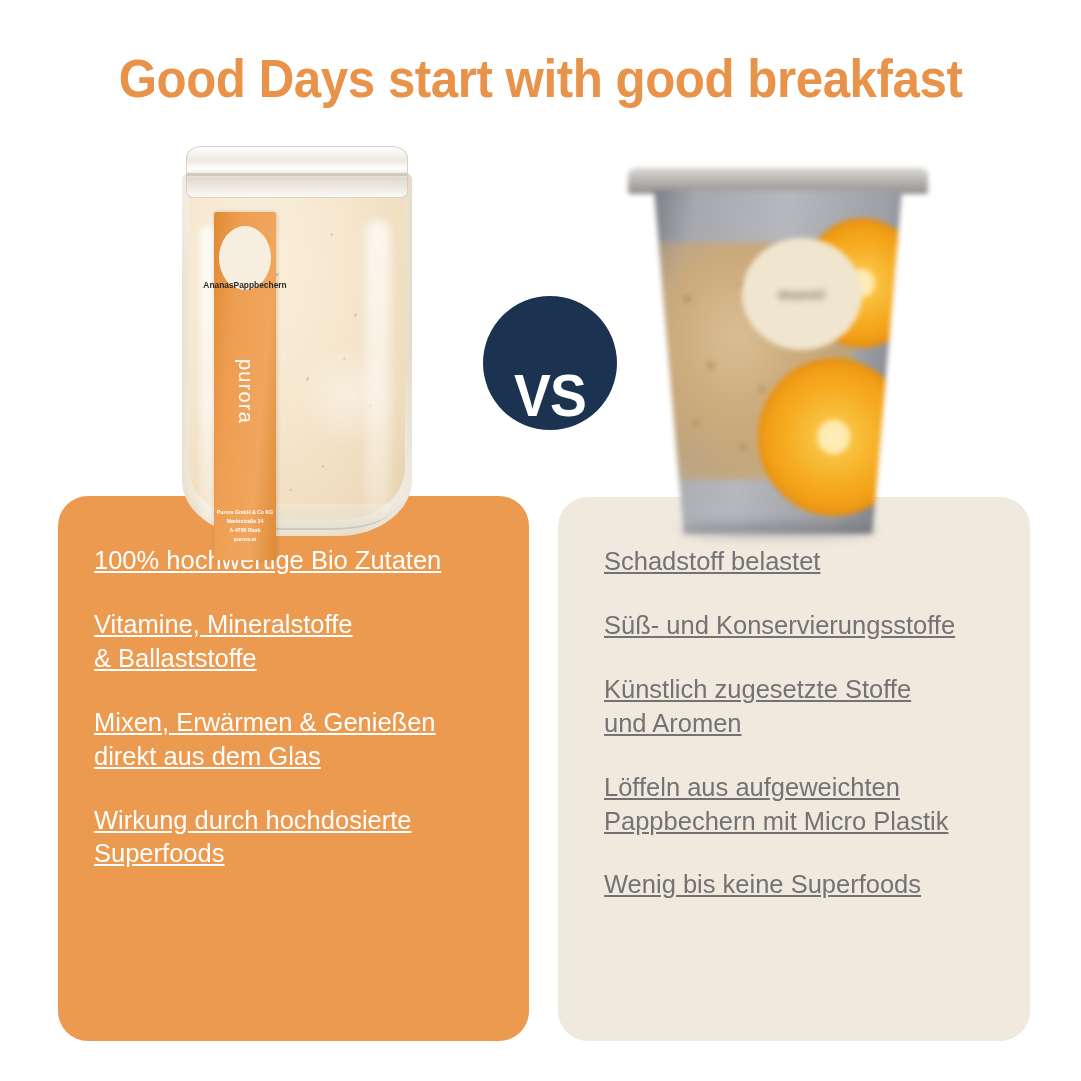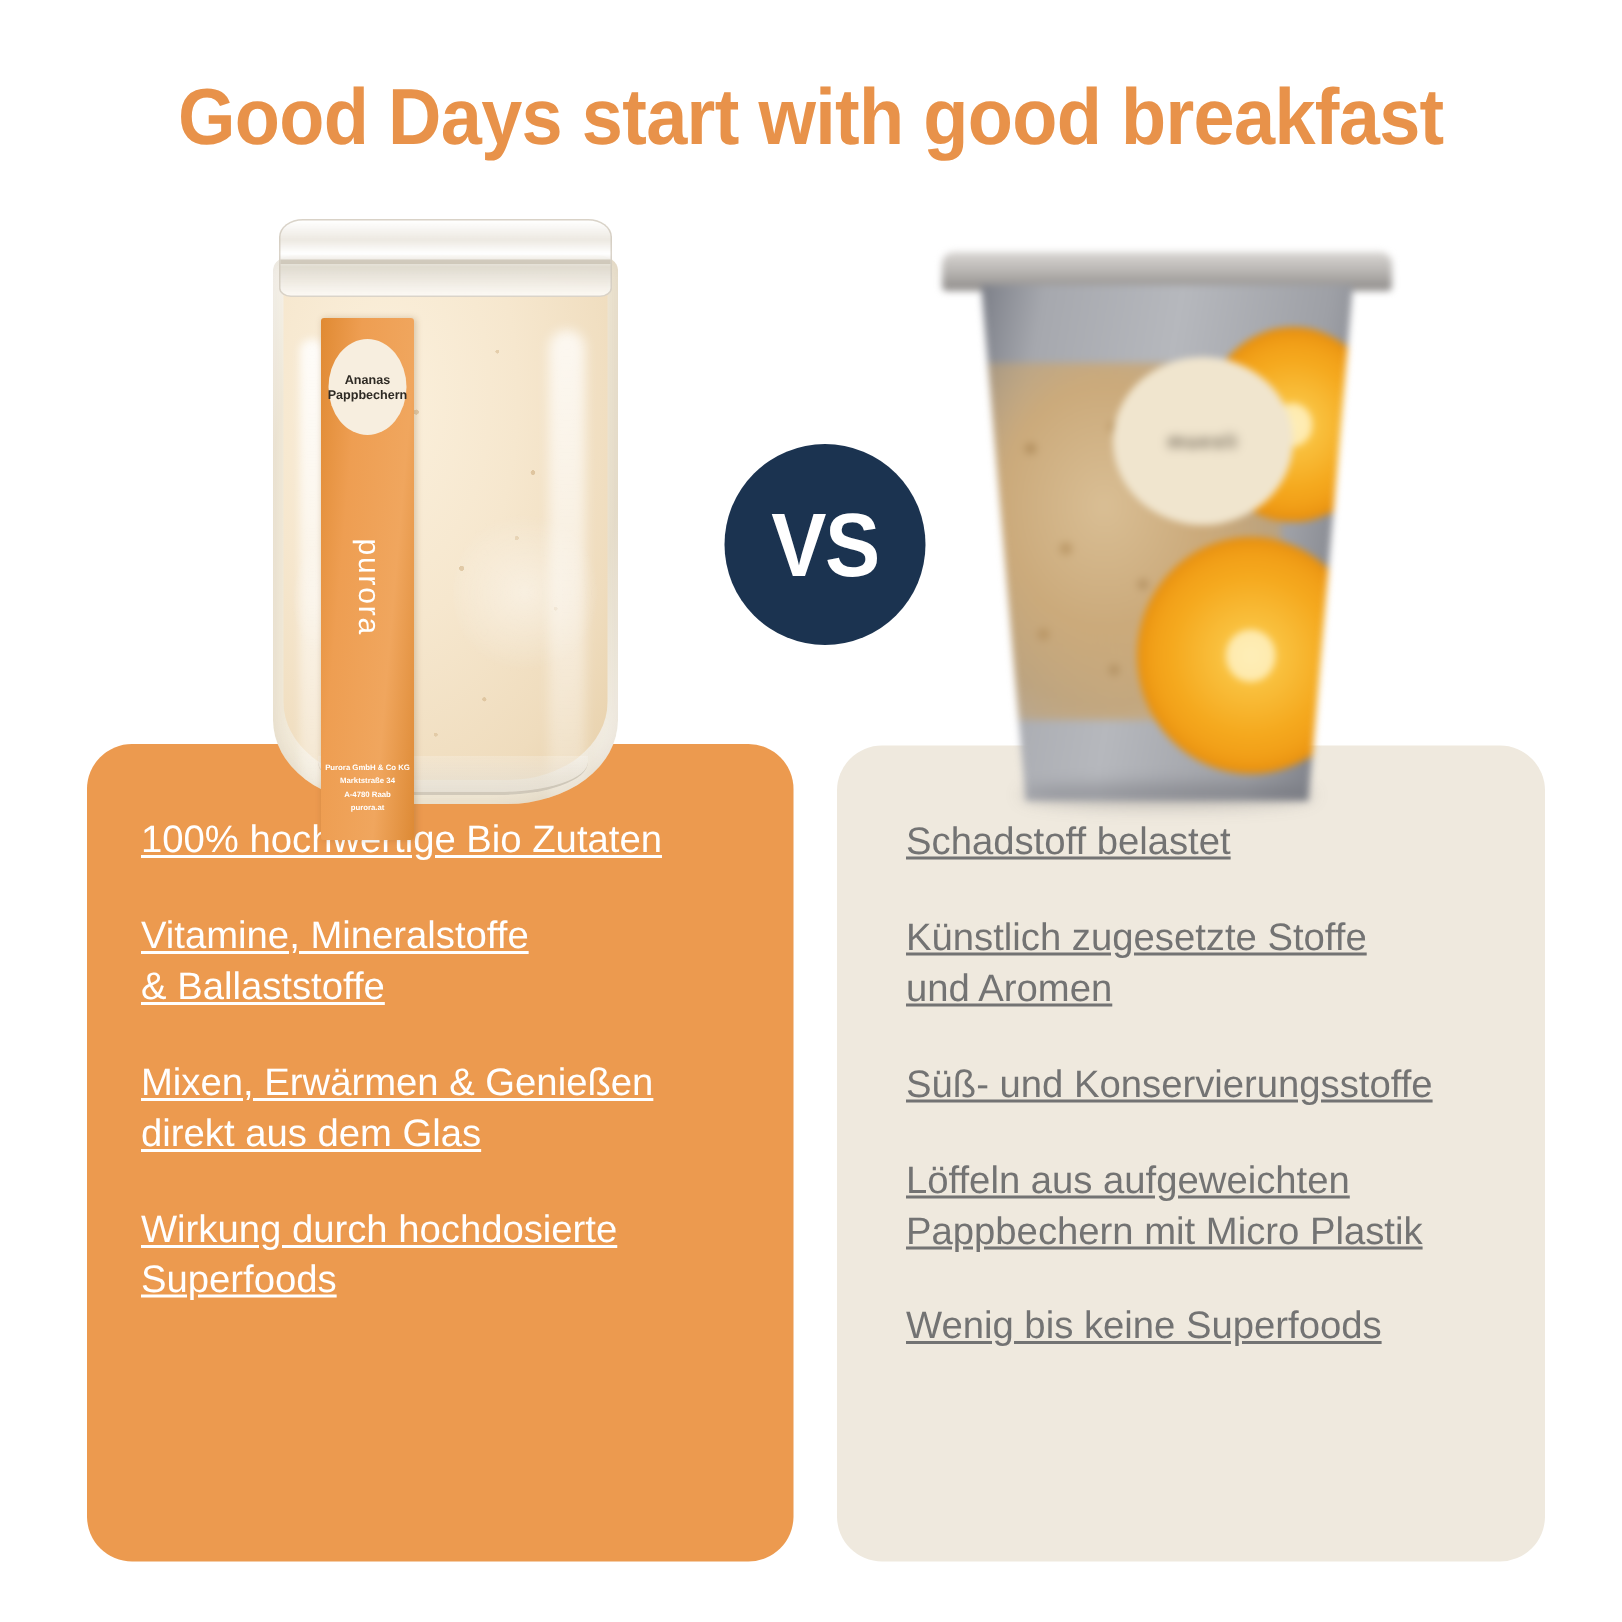--- a/index.html
+++ b/index.html
@@ -211,22 +211,21 @@
   }
   .label-oval {
     position: absolute;
     left: 5px;
     top: 14px;
     width: 52px;
     height: 64px;
     border-radius: 50%;
     background: #F7EEDF;
     display: flex;
-    flex-direction: column;
-    align-items: center;
+    align-items: flex-end;
     justify-content: center;
     line-height: 1.25;
   }
   .label-oval span {
     display: block;
     color: #2E2A24;
     font-size: 8.4px;
     font-weight: bold;
     text-align: center;
   }
@@ -351,21 +350,21 @@
   
   .vs-badge {
     position: absolute;
     left: 483px;
     top: 296px;
     width: 134px;
     height: 134px;
     border-radius: 50%;
     background: #1B3350;
     display: flex;
-    align-items: center;
+    align-items: flex-end;
     justify-content: center;
     z-index: 6;
   }
   .vs-badge span {
     color: #FFFFFF;
     font-size: 60px;
     font-weight: bold;
     letter-spacing: -1px;
     font-family: "Liberation Sans Narrow", "Liberation Sans", sans-serif;
     transform: scaleX(0.92);
@@ -440,27 +439,27 @@
     </p>
   </div>
 </div>
 
 <div class="panel panel-right">
   <div class="bullets">
     <p class="bullet">
       <span class="ln">Schadstoff belastet</span>
     </p>
     <p class="bullet">
+      <span class="ln">Süß- und Konservierungsstoffe</span>
+    </p>
+    <p class="bullet">
       <span class="ln">Künstlich zugesetzte Stoffe</span>
       <span class="ln">und Aromen</span>
     </p>
     <p class="bullet">
-      <span class="ln">Süß- und Konservierungsstoffe</span>
-    </p>
-    <p class="bullet">
       <span class="ln">Löffeln aus aufgeweichten</span>
       <span class="ln">Pappbechern mit Micro Plastik</span>
     </p>
     <p class="bullet">
       <span class="ln">Wenig bis keine Superfoods</span>
     </p>
   </div>
 </div>
 
 </body></html>

